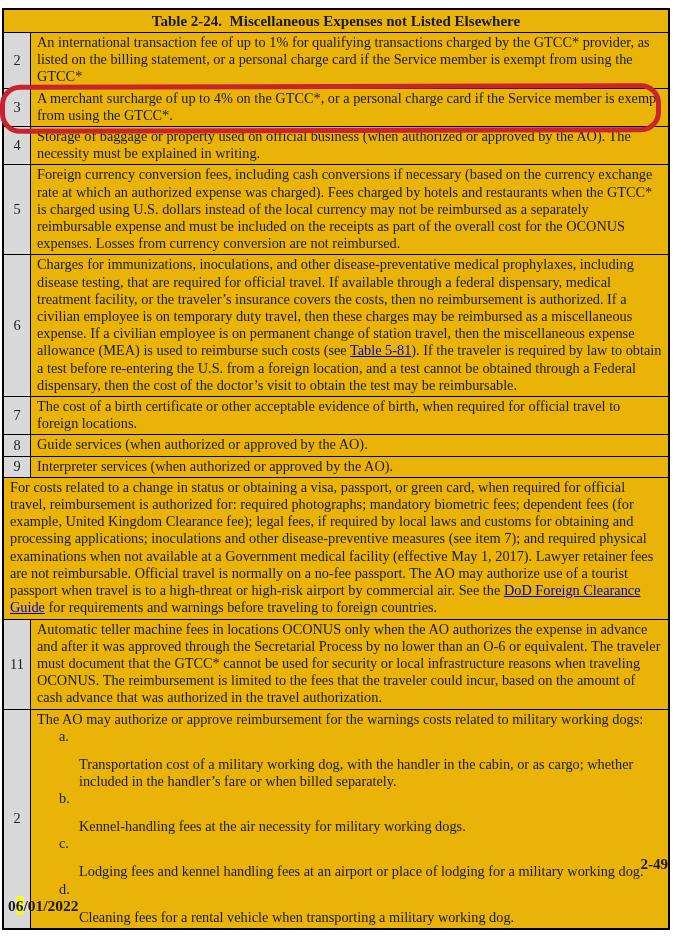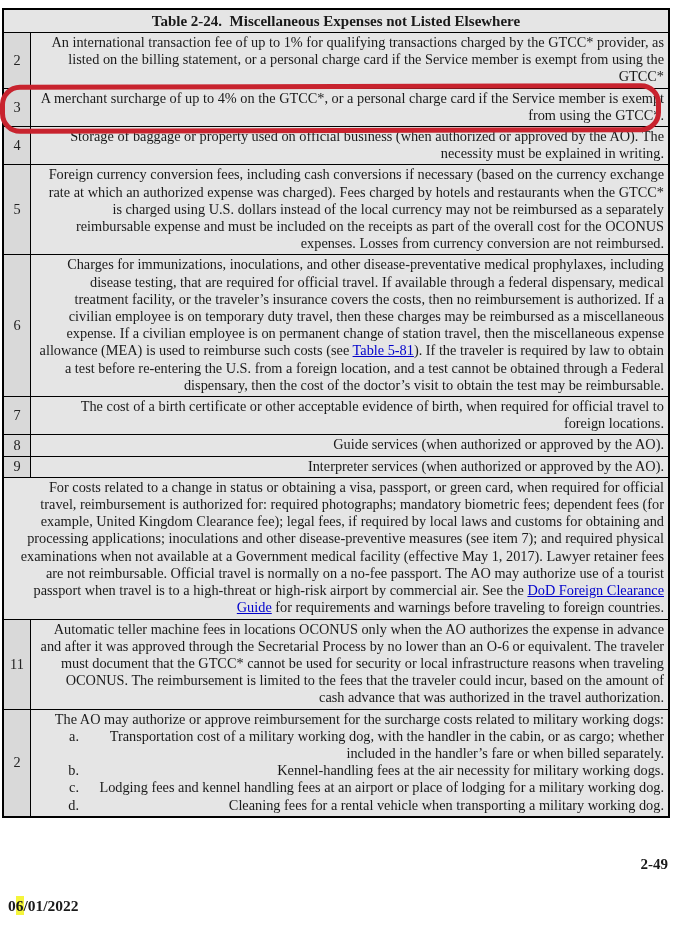--- a/index.html
+++ b/index.html
@@ -13,21 +13,21 @@
   .page {
     position: relative;
     width: 681px; height: 937px;
     background: #ffffff;
   }
   .doc-table {
     position: absolute;
     left: 2px; top: 8px;
     width: 668px;
     border: 2px solid #000;
-    background: #e5e5e5;
+    background: #eab308;
     box-sizing: border-box;
   }
   .title-row {
     text-align: center;
     font-weight: bold;
     font-size: 15px;
     line-height: 21px;
     border-bottom: 1px solid #000;
     padding: 1px 2px 0 2px;
     white-space: pre-wrap;
@@ -46,36 +46,36 @@
     align-items: center;
     justify-content: center;
     font-size: 14.3px;
     color: #222;
   }
   .text-cell {
     flex: 1;
     padding: 1px 4px 2px 6px;
     font-size: 14.3px;
     line-height: 17.2px;
-    text-align: right;
+    text-align: left;
   }
   a.doc-link {
     color: #0000cc;
     text-decoration: underline;
     cursor: pointer;
   }
   .list { margin-top: 0; }
   .list-item {
     display: flex;
     padding-left: 22px;
   }
   .list-item .letter {
     flex: 0 0 20px;
   }
-  .list-item .li-text { flex: 1; }
+  .list-item .li-text { flex: 1; margin-top: 28px; }
   .oval {
     position: absolute;
     left: -4px; top: -5px; right: 7px; bottom: -7px;
     border: 5px solid #c8232e;
     border-radius: 20px;
     pointer-events: none;
     z-index: 5;
     transform: rotate(-0.15deg);
   }
   .footer-date {
@@ -138,21 +138,21 @@
         </div>
         <div class="row">
           <div class="text-cell"><span>For costs related to a change in status or obtaining a visa, passport, or green card, when required for official travel, reimbursement is authorized for: required photographs; mandatory biometric fees; dependent fees (for example, United Kingdom Clearance fee); legal fees, if required by local laws and customs for obtaining and processing applications; inoculations and other disease-preventive measures (see item 7); and required physical examinations when not available at a Government medical facility (effective May 1, 2017).  Lawyer retainer fees are not reimbursable.  Official travel is normally on a no-fee passport.  The AO may authorize use of a tourist passport when travel is to a high-threat or high-risk airport by commercial air.  See the </span><a class="doc-link" href="#">DoD Foreign Clearance Guide</a><span> for requirements and warnings before traveling to foreign countries.</span></div>
         </div>
         <div class="row">
           <div class="num-cell">11</div>
           <div class="text-cell"><span>Automatic teller machine fees in locations OCONUS only when the AO authorizes the expense in advance and after it was approved through the Secretarial Process by no lower than an O-6 or equivalent.  The traveler must document that the GTCC* cannot be used for security or local infrastructure reasons when traveling OCONUS.  The reimbursement is limited to the fees that the traveler could incur, based on the amount of cash advance that was authorized in the travel authorization.</span></div>
         </div>
         <div class="row">
           <div class="num-cell">2</div>
-          <div class="text-cell"><span>The AO may authorize or approve reimbursement for the surcharge costs related to military working dogs:</span><div class="list">
+          <div class="text-cell"><span>The AO may authorize or approve reimbursement for the warnings costs related to military working dogs:</span><div class="list">
               <div class="list-item">
                 <span class="letter">a.</span>
                 <span class="li-text">Transportation cost of a military working dog, with the handler in the cabin, or as cargo; whether included in the handler’s fare or when billed separately.</span>
               </div>
               <div class="list-item">
                 <span class="letter">b.</span>
                 <span class="li-text">Kennel-handling fees at the air necessity for military working dogs.</span>
               </div>
               <div class="list-item">
                 <span class="letter">c.</span>

